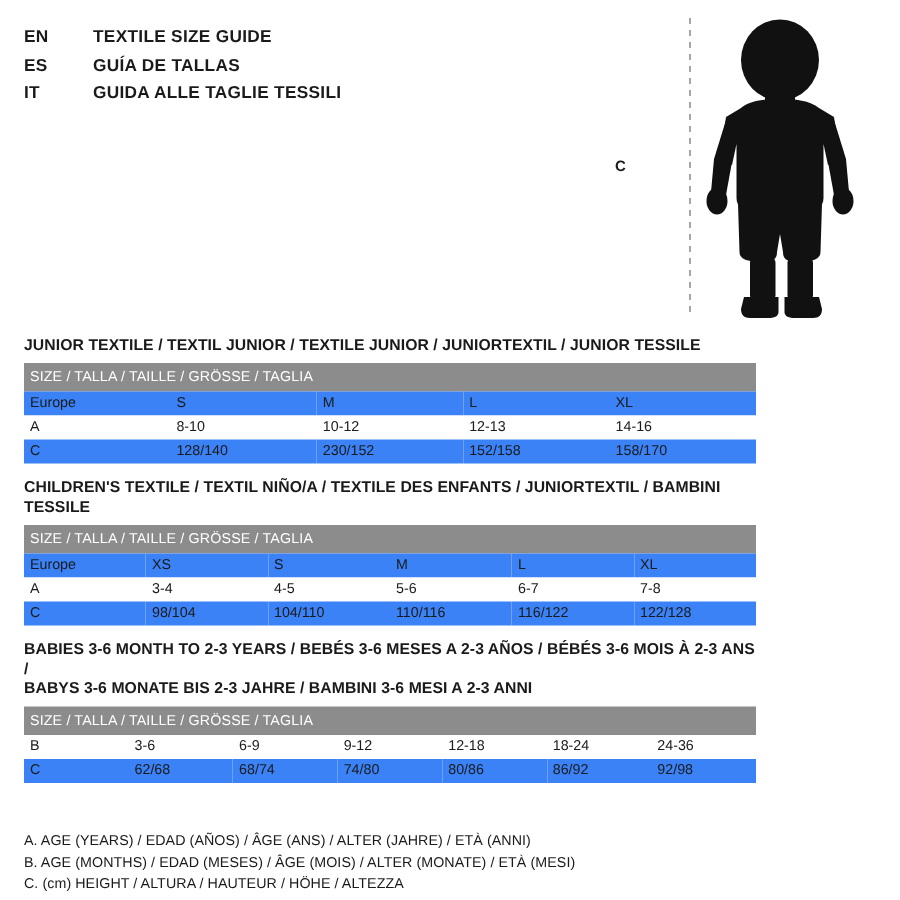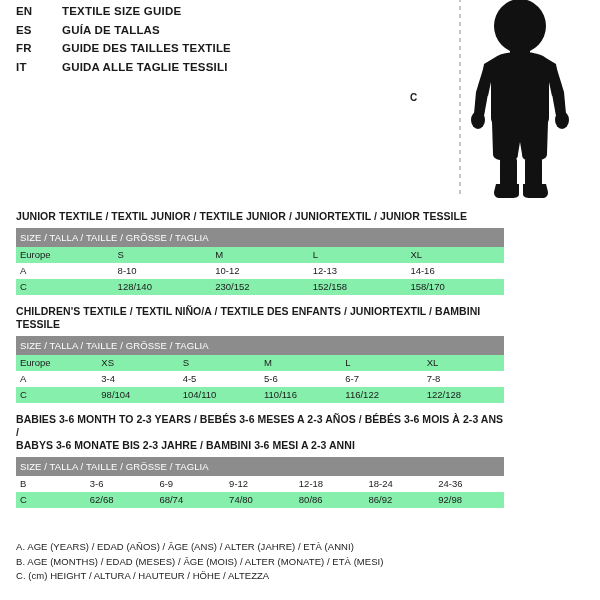--- a/index.html
+++ b/index.html
@@ -13,21 +13,21 @@
     font-family: "Liberation Sans", sans-serif;
     color: #1a1a1a;
     position: relative;
     overflow: hidden;
   }
   .page {
     position: relative;
     width: 520px;
     height: 600px;
     box-sizing: border-box;
-    padding: 0 16px 8px 16px;
+    padding: 14px 16px 8px 16px;
   }
 
   
   .header {
     display: flex;
     align-items: flex-start;
     height: 200px;
   }
   .lang-block {
     width: 430px;
@@ -87,21 +87,21 @@
   }
   tr.head-row td {
     background: #8c8c8c;
     color: #ffffff;
     font-weight: normal;
     font-size: 9.5px;
     letter-spacing: 0.1px;
     height: 15px;
   }
   tr.shade td {
-    background: #86efac;
+    background: #3b82f6;
   }
   tr.plain td {
     background: #ffffff;
   }
   td.label-col {
     width: 82px;
   }
 
   
   .legend {
@@ -131,24 +131,20 @@
     <div class="lang-block">
       <div class="lang-row">
         <span class="lang-code">EN</span>
         <span class="lang-title">TEXTILE SIZE GUIDE</span>
       </div>
       <div class="lang-row">
         <span class="lang-code">ES</span>
         <span class="lang-title">GUÍA DE TALLAS</span>
       </div>
       <div class="lang-row">
-        <span class="lang-code">FR</span>
-        <span class="lang-title">GUIDE DES TAILLES TEXTILE</span>
-      </div>
-      <div class="lang-row">
         <span class="lang-code">IT</span>
         <span class="lang-title">GUIDA ALLE TAGLIE TESSILI</span>
       </div>
     </div>
 
     <div class="figure-wrap">
       <div class="c-label">C</div>
       <svg class="figure-svg" width="160" height="205" viewBox="0 0 160 205">
 
         <line x1="12" y1="2" x2="12" y2="202" stroke="#888" stroke-width="1" stroke-dasharray="4,4"></line>

